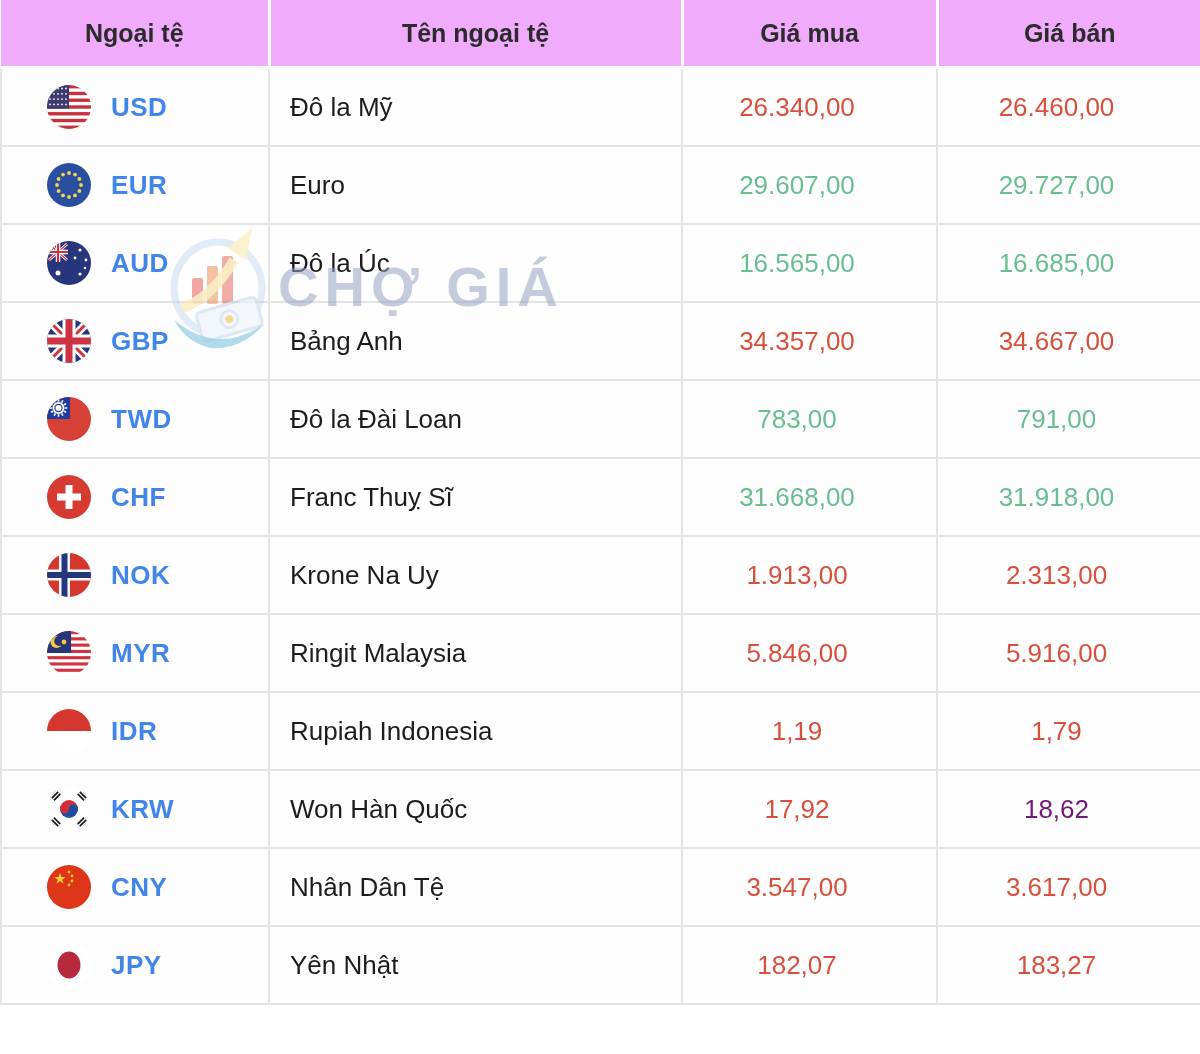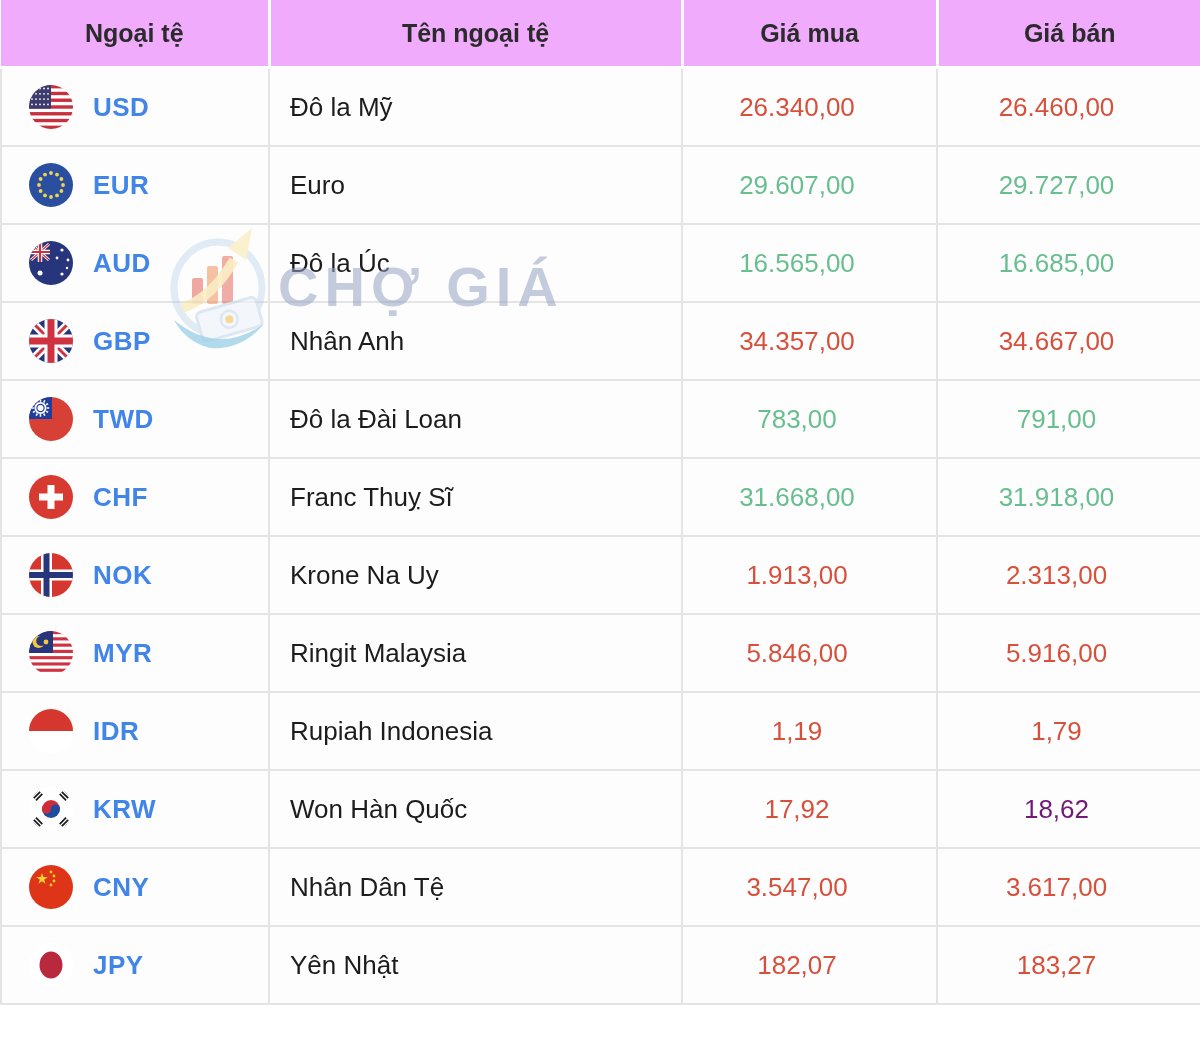--- a/index.html
+++ b/index.html
@@ -14,21 +14,21 @@
   table.fx th{
     background:#f0abfc;color:#2b2b2b;font-size:25px;font-weight:bold;
     height:64px;text-align:center;border:3px solid #ffffff;border-top:none;
   }
   table.fx th:first-child{border-left:none;}
   table.fx th:last-child{border-right:none;}
   table.fx td{
     background:#fdfdfd;border:2px solid #e4e4e4;height:74px;
     font-size:26px;color:#1c1c1c;vertical-align:middle;
   }
-  td.c-cur .wrap{display:flex;align-items:center;padding-left:26px;}
+  td.c-cur .wrap{display:flex;align-items:center;padding-left:44px;}
   td.c-cur .flag{width:44px;height:44px;flex:0 0 44px;display:block;}
   td.c-cur .code{margin-left:20px;font-weight:bold;font-size:26px;letter-spacing:.5px;text-decoration:none;}
   td.c-name{padding-left:20px;}
   td.c-buy,td.c-sell{text-align:center;padding-right:26px;}
   
   .wm{position:absolute;left:168px;top:222px;z-index:5;pointer-events:none;
       display:flex;align-items:flex-start;}
   .wm-text{
     font-size:56px;font-weight:bold;letter-spacing:6px;
     color:#94a3c3;opacity:.55;margin-left:6px;margin-top:32px;white-space:nowrap;
@@ -185,21 +185,21 @@
                   <path d="M0,0 L44,44 M44,0 L0,44" stroke="#fff" stroke-width="8"></path>
                   <path d="M0,0 L44,44 M44,0 L0,44" stroke="#cf3341" stroke-width="3"></path>
                   <path d="M22,0 V44 M0,22 H44" stroke="#fff" stroke-width="13"></path>
                   <path d="M22,0 V44 M0,22 H44" stroke="#cf3341" stroke-width="7"></path>
                 </g>
               </svg>
             </span>
             <a class="code" style="color:#4285e8">GBP</a>
           </span>
         </td>
-        <td class="c-name">Nhân Anh</td>
+        <td class="c-name">Bảng Anh</td>
         <td class="c-buy" style="color:#d6503c">34.357,00</td>
         <td class="c-sell" style="color:#d6503c">34.667,00</td>
       </tr>
       <tr>
         <td class="c-cur">
           <span class="wrap">
             <span>
               <svg class="flag" viewBox="0 0 44 44">
                 <defs>
                   <clipPath id="ctw">

